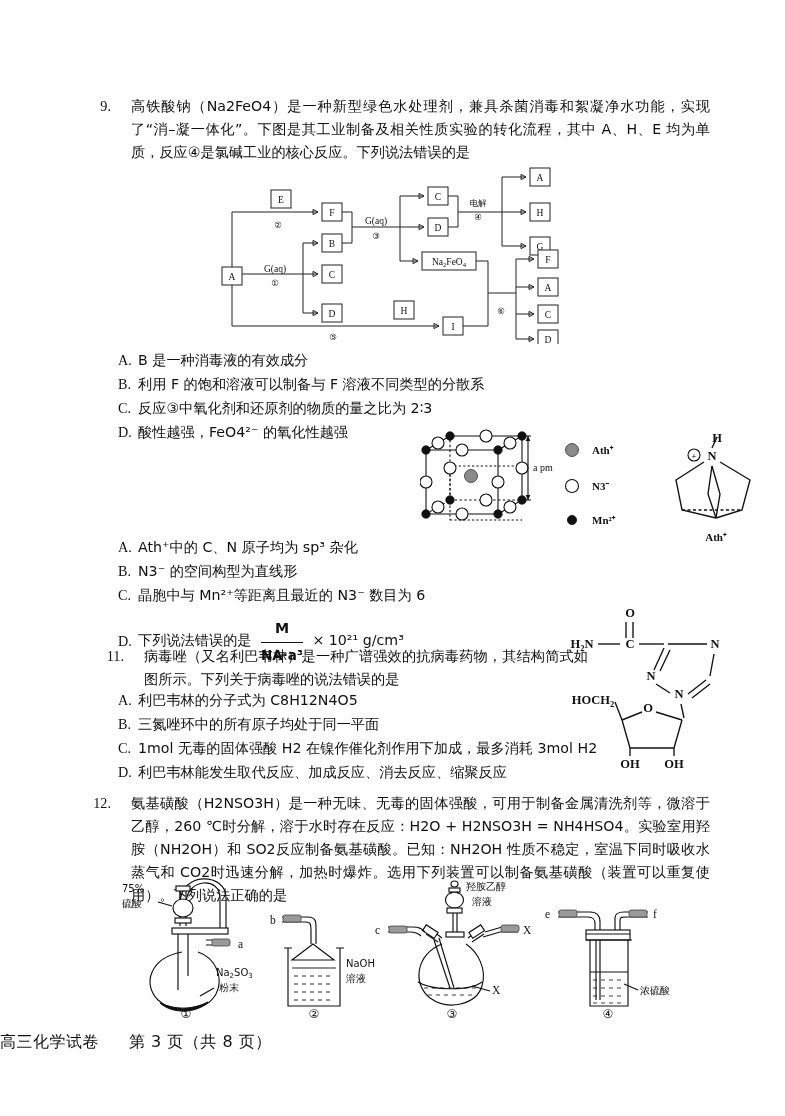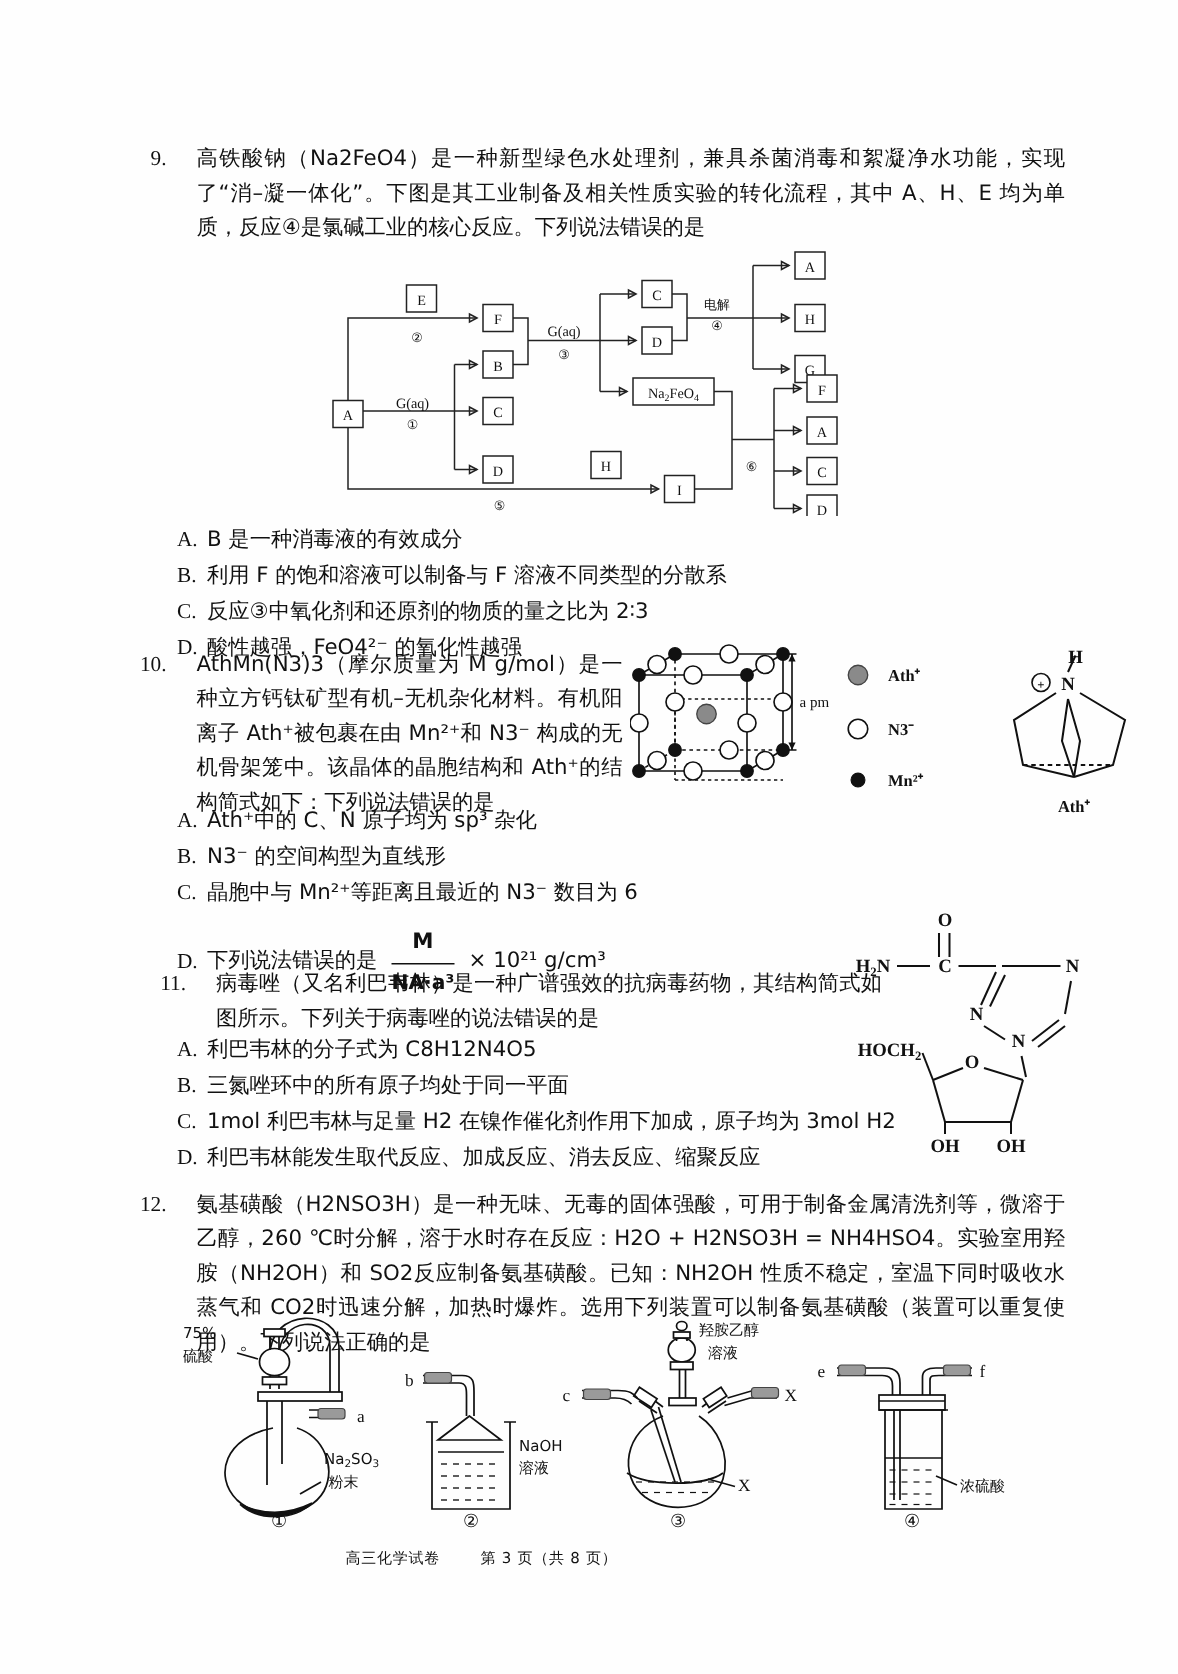--- a/index.html
+++ b/index.html
@@ -28,21 +28,21 @@
   #q9 { position:absolute; left:85px; top:95px; width:625px; }
   #q9-opts { position:absolute; left:85px; top:348px; width:625px; }
   #q10 { position:absolute; left:85px; top:432px; width:330px; }
   #q10-opts { position:absolute; left:85px; top:535px; width:340px; }
   #q10-fig { position:absolute; left:420px; top:428px; width:365px; height:150px; }
   #q11 { position:absolute; left:98px; top:645px; width:490px; }
   #q11-opts { position:absolute; left:85px; top:688px; width:500px; }
   #q11-fig { position:absolute; left:560px; top:600px; width:225px; height:170px; }
   #q12 { position:absolute; left:85px; top:792px; width:625px; }
   #q12-figs { position:absolute; left:120px; top:872px; width:600px; height:148px; }
-  #footer { position:absolute; left:0; top:1032px; width:642px; text-align:center; font-size:10px; }
+  #footer { position:absolute; left:0; top:1032px; width:642px; text-align:left; font-size:16px; }
   #footer .cn { letter-spacing: 0.5px; }
 
   
   #flow { position:absolute; left:200px; top:162px; width:420px; height:182px; }
   #flow svg { display:block; }
   .fbox { fill:#fff; stroke:#222; stroke-width:1; }
   .fline { stroke:#222; stroke-width:1; fill:none; }
   .flabel { font-family:"Liberation Serif", serif; font-size:9.5px; fill:#111; }
   .flabel-cn { font-family:"DejaVu Sans", sans-serif; font-size:8.6px; fill:#111; }
   .fsub { font-size:6.6px; }
@@ -219,24 +219,20 @@
     <div class="opt">
         <span class="optl">C.</span>
         <span class="optt cn">反应③中氧化剂和还原剂的物质的量之比为 2∶3</span>
       </div>
     <div class="opt">
         <span class="optl">D.</span>
         <span class="optt cn">酸性越强，FeO4²⁻ 的氧化性越强</span>
       </div>
   </div>
 
-  <div class="q" id="q10">
-    <div class="qnum">10.</div>
-    <div class="qbody cn">AthMn(N3)3（摩尔质量为 M g/mol）是一种立方钙钛矿型有机–无机杂化材料。有机阳离子 Ath⁺被包裹在由 Mn²⁺和 N3⁻ 构成的无机骨架笼中。该晶体的晶胞结构和 Ath⁺的结构简式如下：下列说法错误的是</div>
-  </div>
 
   <div class="opts" id="q10-opts">
     <div class="opt">
         <span class="optl">A.</span>
         <span class="optt cn">Ath⁺中的 C、N 原子均为 sp³ 杂化</span>
       </div>
     <div class="opt">
         <span class="optl">B.</span>
         <span class="optt cn">N3⁻ 的空间构型为直线形</span>
       </div>
@@ -343,21 +339,21 @@
     <div class="opt">
         <span class="optl">A.</span>
         <span class="optt cn">利巴韦林的分子式为 C8H12N4O5</span>
       </div>
     <div class="opt">
         <span class="optl">B.</span>
         <span class="optt cn">三氮唑环中的所有原子均处于同一平面</span>
       </div>
     <div class="opt">
         <span class="optl">C.</span>
-        <span class="optt cn">1mol 利巴韦林与足量 H2 在镍作催化剂作用下加成，原子均为 3mol H2</span>
+        <span class="optt cn">1mol 无毒的固体强酸 H2 在镍作催化剂作用下加成，最多消耗 3mol H2</span>
       </div>
     <div class="opt">
         <span class="optl">D.</span>
         <span class="optt cn">利巴韦林能发生取代反应、加成反应、消去反应、缩聚反应</span>
       </div>
   </div>
 
   <div id="q11-fig">
     <svg width="225" height="170" viewBox="0 0 225 170">
 

